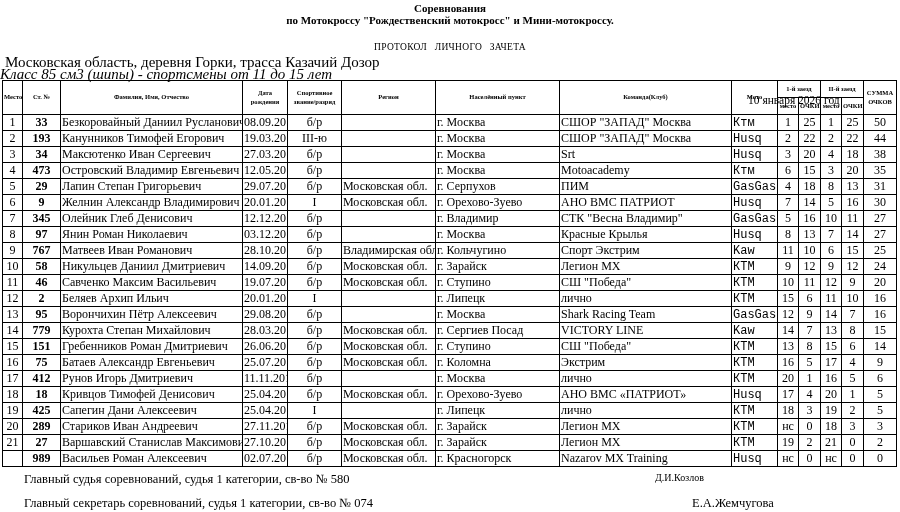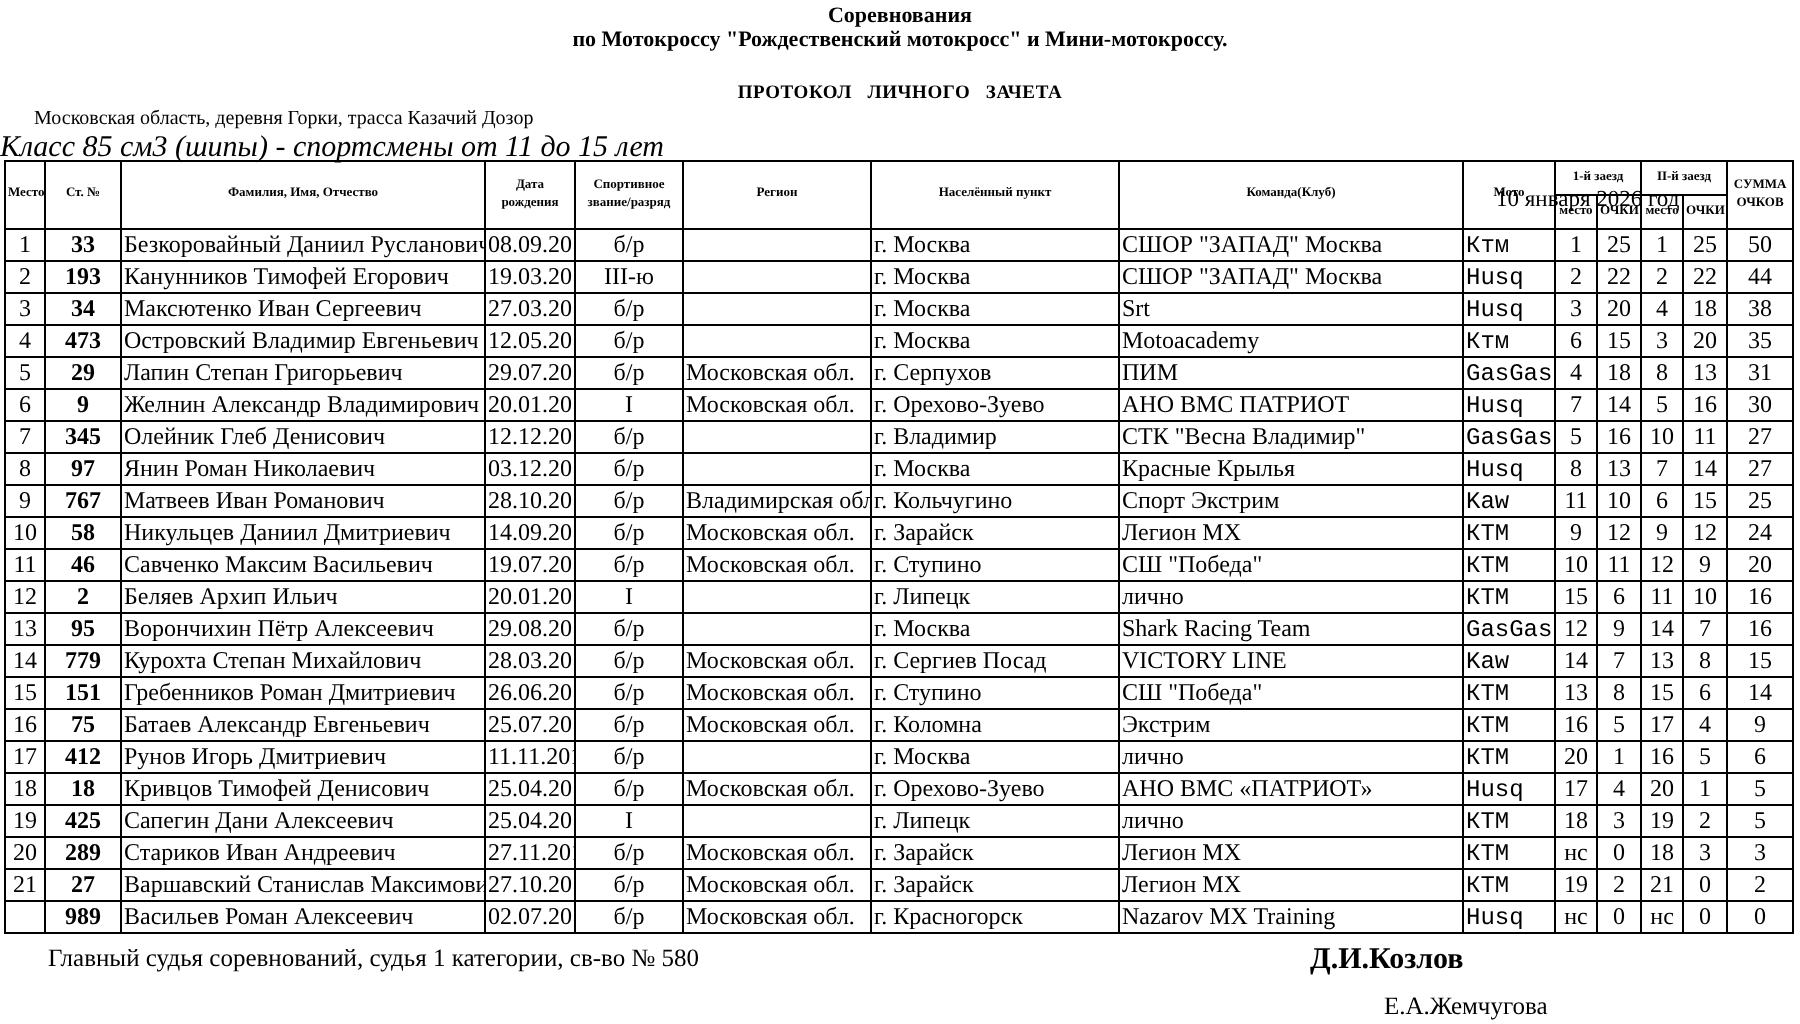--- a/index.html
+++ b/index.html
@@ -4,22 +4,22 @@
 <style>
   html,body{margin:0;padding:0;background:#fff;}
   .page{position:relative;width:900px;height:512px;background:#fff;color:#000;
         font-family:"Liberation Serif", serif;overflow:hidden;}
 
   .title1{position:absolute;top:2px;left:0;width:100%;text-align:center;
           font-size:11px;font-weight:bold;}
   .title2{position:absolute;top:14px;left:0;width:100%;text-align:center;
           font-size:11px;font-weight:bold;}
   .protocol{position:absolute;top:42px;left:0;width:100%;text-align:center;
-          font-size:9.5px;font-weight:bold;word-spacing:5px;letter-spacing:.3px;}
-  .venue{position:absolute;top:54px;left:17px;font-size:10px;}
+          font-size:9.5px;font-weight:normal;word-spacing:5px;letter-spacing:.3px;}
+  .venue{position:absolute;top:54px;left:5px;font-size:15px;}
   .date{position:absolute;top:54px;left:748px;font-size:11.5px;margin-top:40px;}
   .class-line{position:absolute;top:66px;left:0;width:100%;
           font-size:15px;font-weight:normal;font-style:italic;}
 
   table.results{position:absolute;top:80px;left:2px;width:894px;
           border-collapse:collapse;table-layout:fixed;}
   table.results th, table.results td{border:1px solid #000;overflow:hidden;
           white-space:nowrap;padding:0 1px;}
   table.results thead th{font-weight:bold;text-align:center;vertical-align:middle;
           font-size:6.5px;line-height:1.25;white-space:normal;}
@@ -36,21 +36,21 @@
   td.col-rank{text-align:center;font-size:11px;font-family:Liberation Serif, serif;}
   td.col-region{text-align:left;padding-left:3px;font-size:12px;}
   td.col-city{text-align:left;padding-left:3px;font-size:12px;}
   td.col-team{text-align:left;padding-left:3px;font-size:12px;}
   td.col-moto{text-align:left;padding-left:3px;font-size:10.5px;font-family:Liberation Mono, monospace;}
   td.col-r1_place, td.col-r1_points, td.col-r2_place, td.col-r2_points, td.col-total{
           text-align:center;font-size:11px;}
 
   .footer-line1{position:absolute;top:472px;left:24px;font-size:12.5px;}
   .footer-line2{position:absolute;top:496px;left:24px;font-size:12.5px;}
-  .sig1{position:absolute;top:472px;left:655px;font-size:15px;font-weight:bold;}
+  .sig1{position:absolute;top:472px;left:655px;font-size:10px;}
   .sig2{position:absolute;top:496px;left:655px;font-size:12.5px;margin-left:37px;}
 </style>
 </head>
 <body>
 
 <div class="page">
 
   <div class="title1">Соревнования</div>
   <div class="title2">по Мотокроссу "Рождественский мотокросс" и Мини-мотокроссу.</div>
   <div class="protocol">ПРОТОКОЛ ЛИЧНОГО ЗАЧЕТА</div>
@@ -448,15 +448,16 @@
           <td class="col-r1_points">0</td>
           <td class="col-r2_place">нс</td>
           <td class="col-r2_points">0</td>
           <td class="col-total">0</td>
         </tr>
       </tbody>
   </table>
 
   <div class="footer-line1">Главный судья соревнований, судья 1 категории, св-во № 580</div>
   <div class="sig1">Д.И.Козлов</div>
+  <div class="footer-line2">Главный секретарь соревнований, судья 1 категории, св-во № 074</div>
   <div class="sig2">Е.А.Жемчугова</div>
 
 </div>
 
 </body></html>

